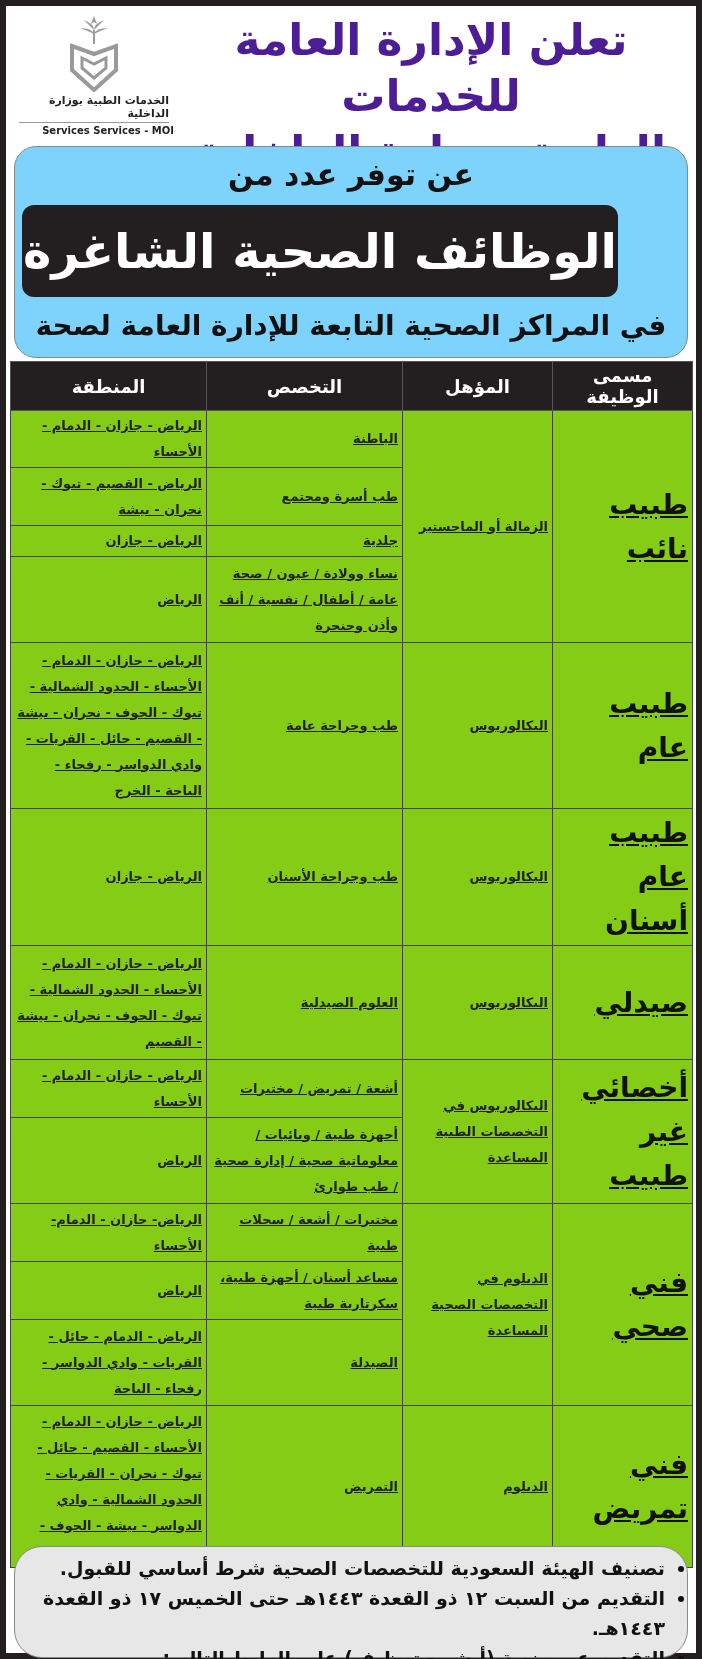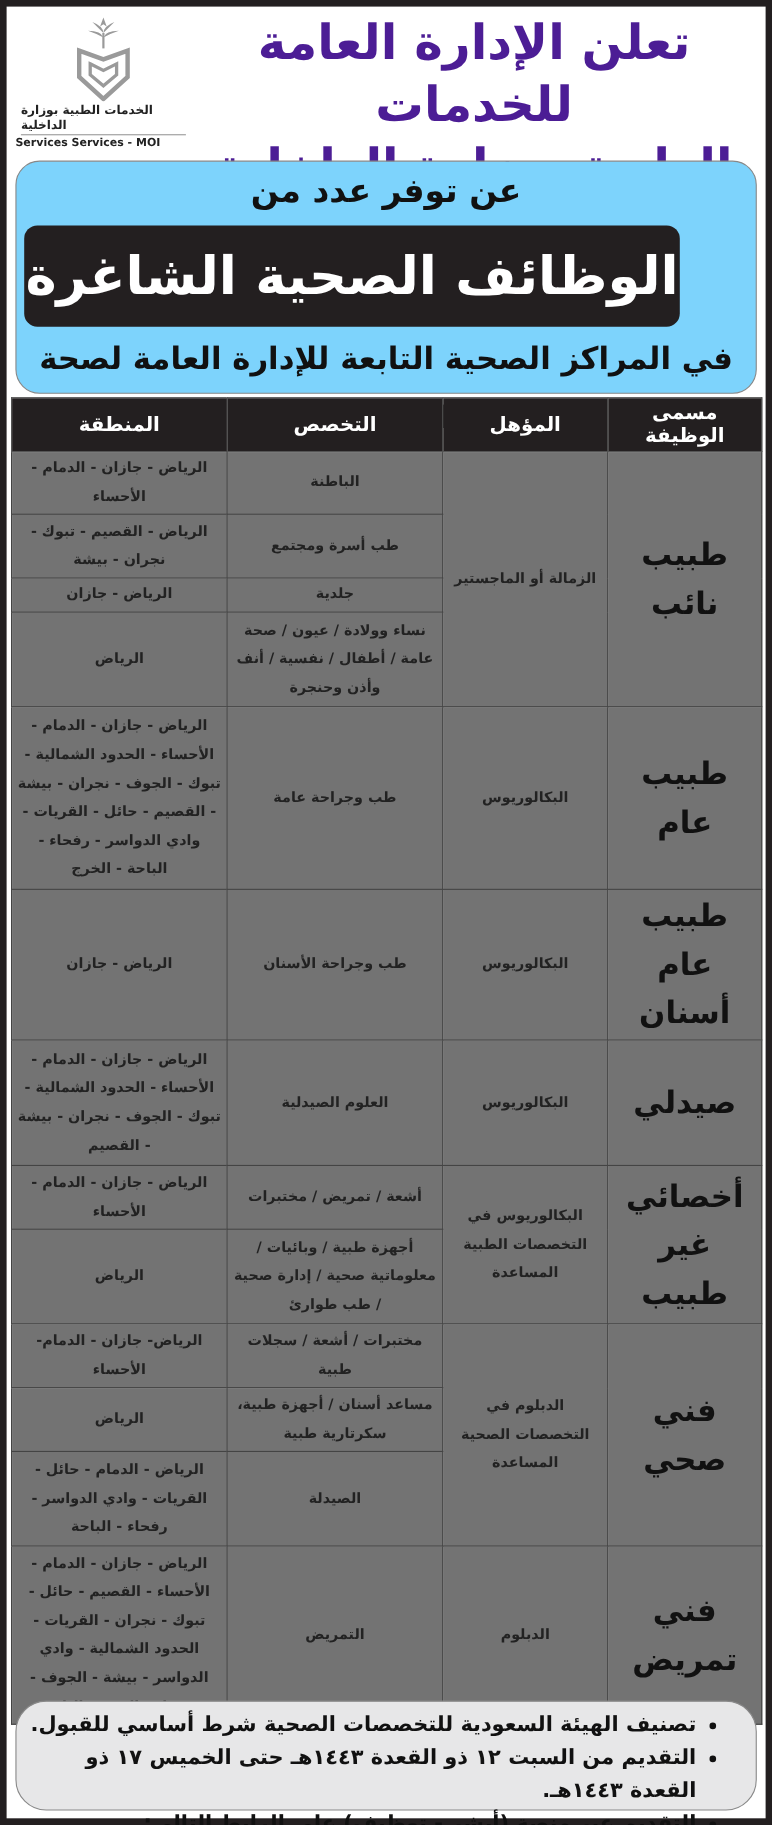--- a/index.html
+++ b/index.html
@@ -1,32 +1,32 @@
 <!DOCTYPE html>
 <html><head>
 <meta charset="utf-8">
 <style>
   html, body { margin:0; padding:0; }
   body { width:702px; height:1659px; background:#231f20; font-family:"DejaVu Sans", sans-serif; overflow:hidden; }
   .frame { position:absolute; left:6px; top:6px; width:690px; height:1647px; background:#ffffff; box-sizing:border-box; }
   .header { position:absolute; left:0; top:0; width:690px; height:135px; }
-  .logo { position:absolute; left:8px; top:8px; width:160px; height:120px; text-align:left; }
+  .logo { position:absolute; left:8px; top:8px; width:160px; height:120px; text-align:right; }
   .logo svg { display:block; margin:0 auto; }
   .logo .ar { font-size:11px; font-weight:bold; color:#222; direction:rtl; margin-top:2px; border-bottom:1px solid #999; padding-bottom:2px; width:150px; margin-left:auto; margin-right:auto; }
   .logo .en { font-size:10px; font-weight:bold; color:#222; margin-top:2px; }
   .title { position:absolute; right:10px; top:6px; width:510px; direction:rtl; text-align:center; font-weight:bold; font-size:44px; line-height:56px; color:#4c1d95; font-family:"DejaVu Sans", sans-serif; }
   .banner { position:absolute; left:8px; top:140px; width:674px; height:212px; background:#7dd3fc; border:1.5px solid #888; border-radius:22px; box-sizing:border-box; }
   .banner .sub { direction:rtl; text-align:center; font-weight:bold; font-size:30px; margin-top:10px; color:#111; }
   .banner .black { position:absolute; left:7px; top:58px; width:596px; height:92px; background:#231f20; border-radius:12px; color:#fff; font-weight:bold; font-size:48px; text-align:center; line-height:92px; direction:rtl; }
   .banner .loc { position:absolute; left:0; right:0; top:152px; direction:rtl; text-align:center; font-weight:bold; font-size:28px; color:#111; line-height:54px; }
   table.jobs { position:absolute; left:4px; top:355px; width:682px; border-collapse:collapse; direction:rtl; table-layout:fixed; }
   table.jobs th { background:#231f20; color:#fff; font-size:18px; font-weight:bold; height:46px; border:1px solid #555; }
-  table.jobs td { background:#737373; border:1.5px solid #444; text-align:center; vertical-align:middle; font-size:13px; font-weight:bold; color:#222; line-height:26px; padding:2px 4px; }
+  table.jobs td { background:#84cc16; border:1.5px solid #444; vertical-align:middle; font-size:13px; font-weight:bold; color:#222; line-height:26px; padding:2px 4px;text-decoration:underline; }
   table.jobs td.job { font-size:28px; line-height:44px; color:#111; }
-  .notes { position:absolute; left:8px; top:1540px; width:674px; height:100px; background:#e7e7e8; border:1.5px solid #888; border-radius:28px; box-sizing:border-box; direction:rtl; padding:6px 34px 0 10px; }
+  .notes { position:absolute; left:8px; top:1540px; width:674px; height:112px; background:#e7e7e8; border:1.5px solid #888; border-radius:28px; box-sizing:border-box; direction:rtl; padding:6px 2px 0 10px; }
   .notes ul { margin:0; padding:0 20px 0 0; }
   .notes li { font-size:19px; font-weight:bold; line-height:30px; color:#111; }
 </style>
 </head>
 <body>
 
 <div class="frame">
 
   <div class="header">
     <div class="logo">

